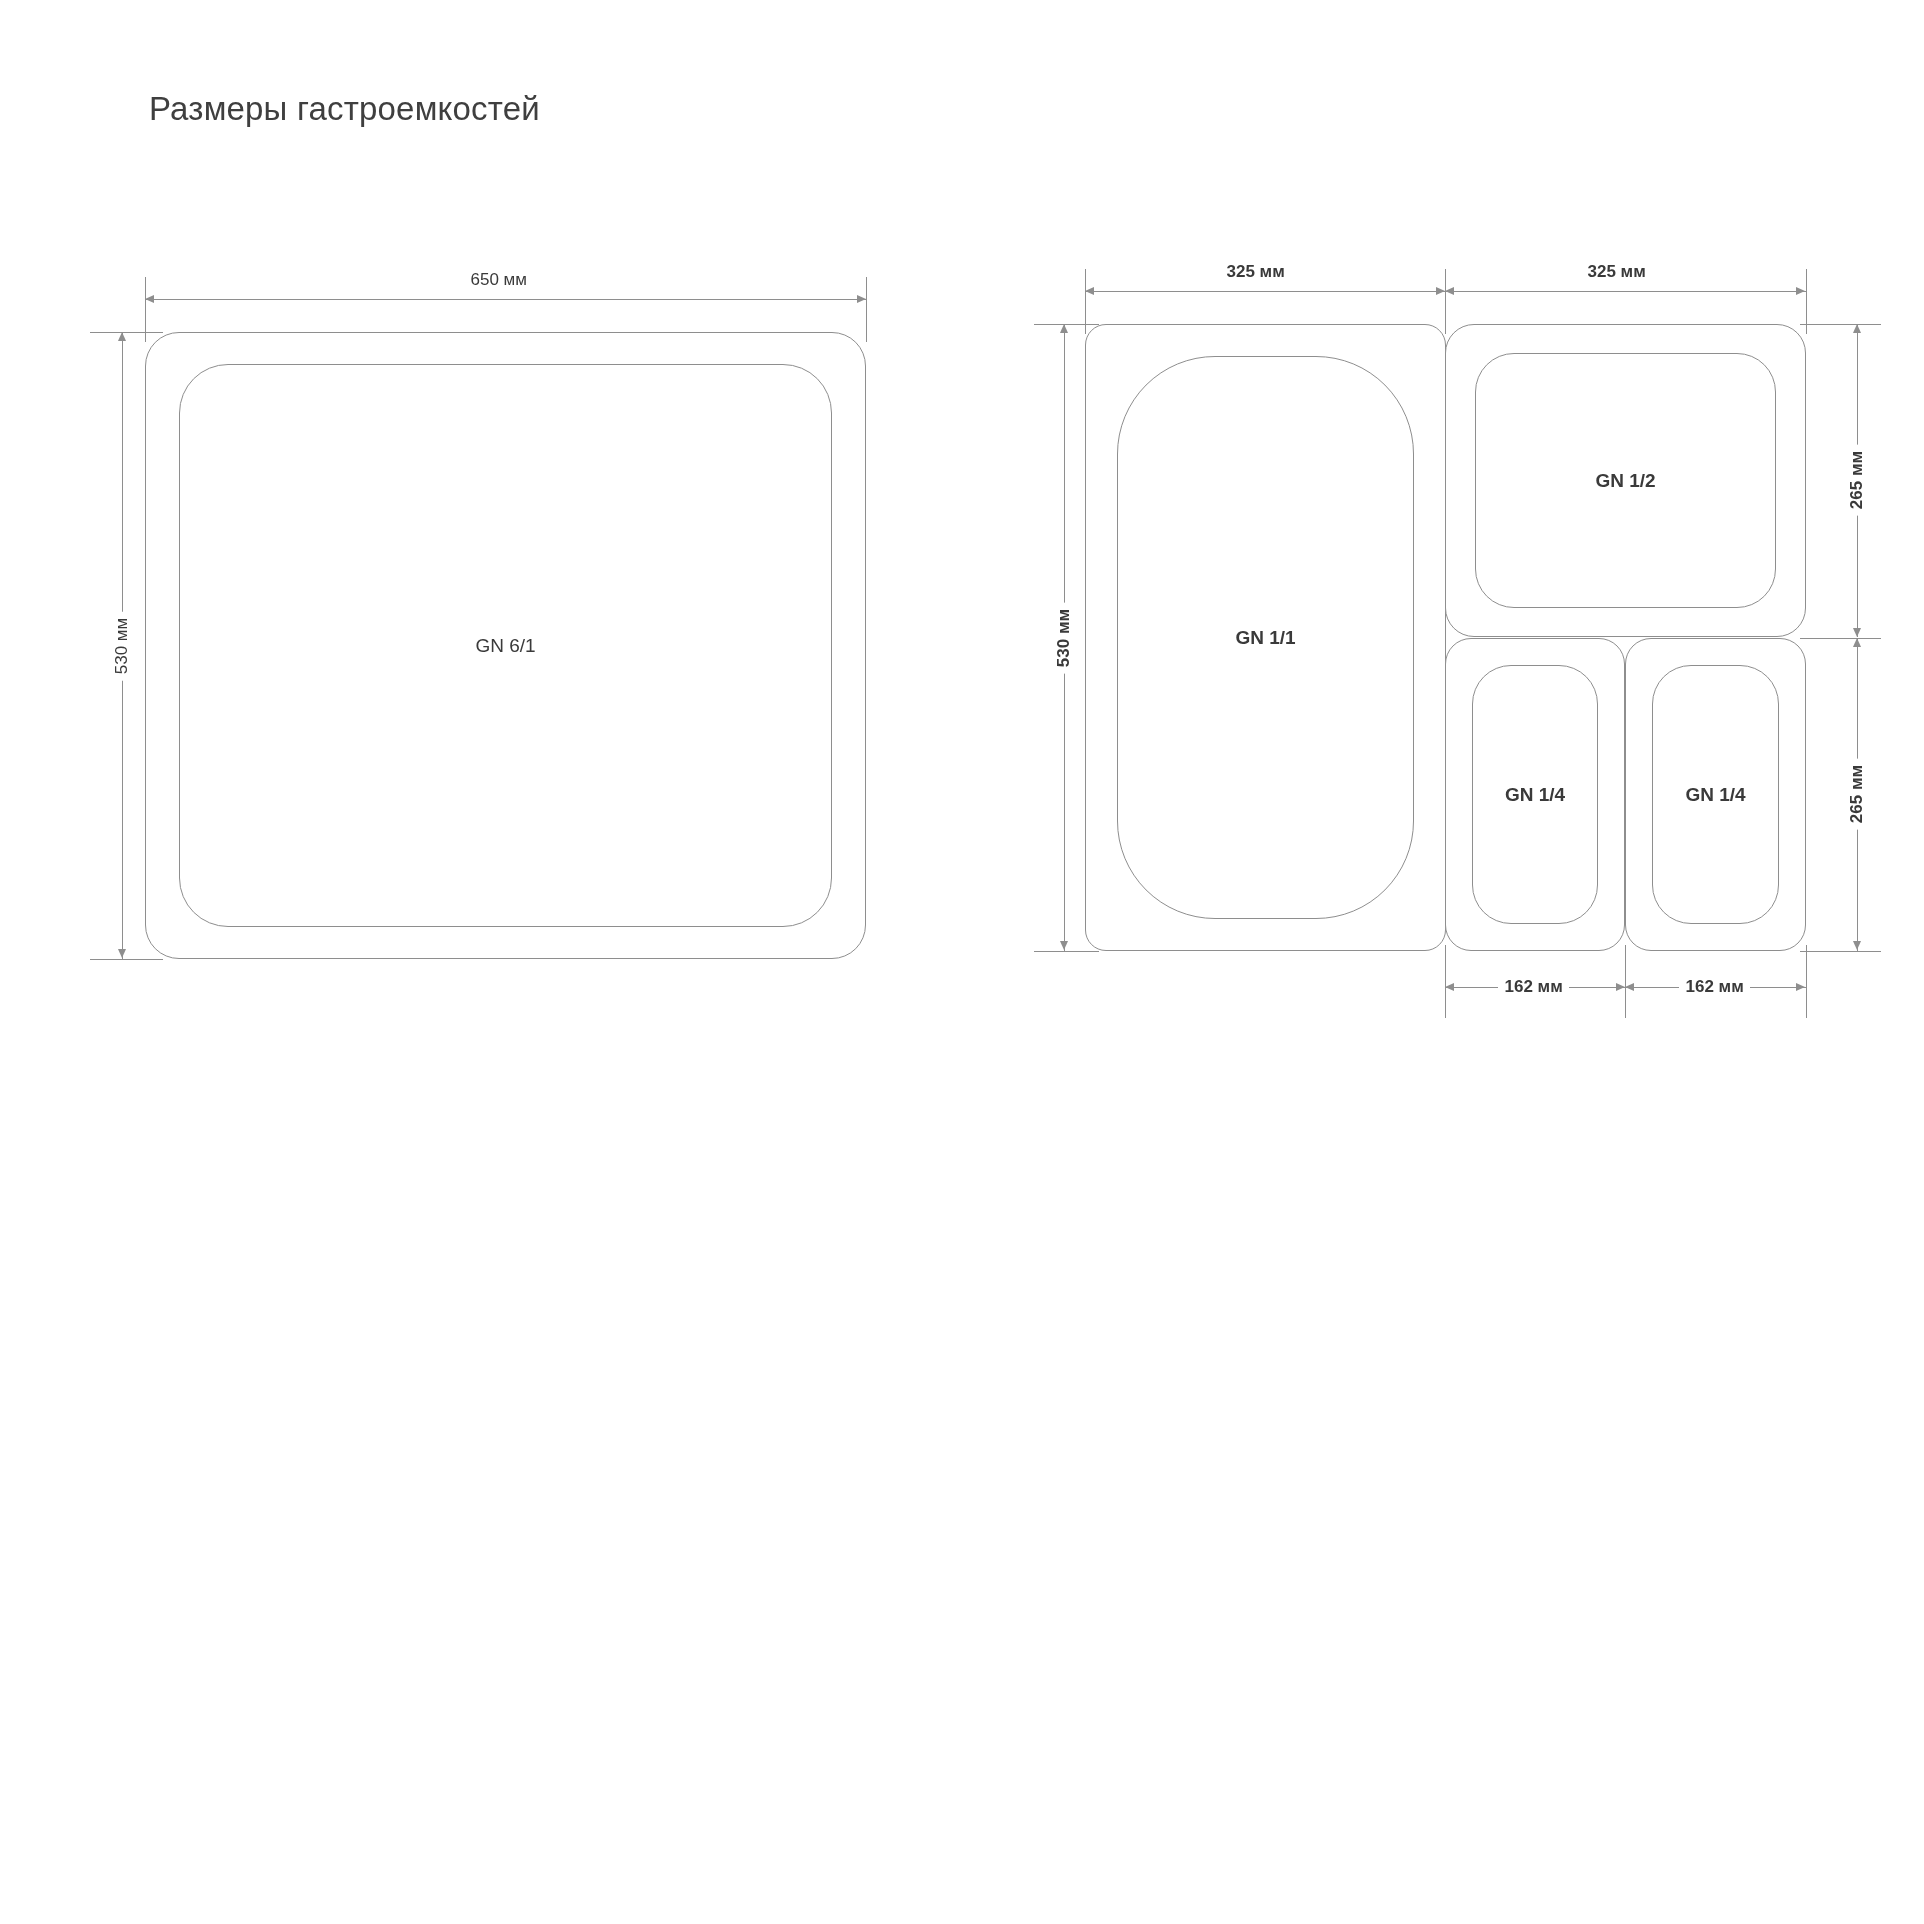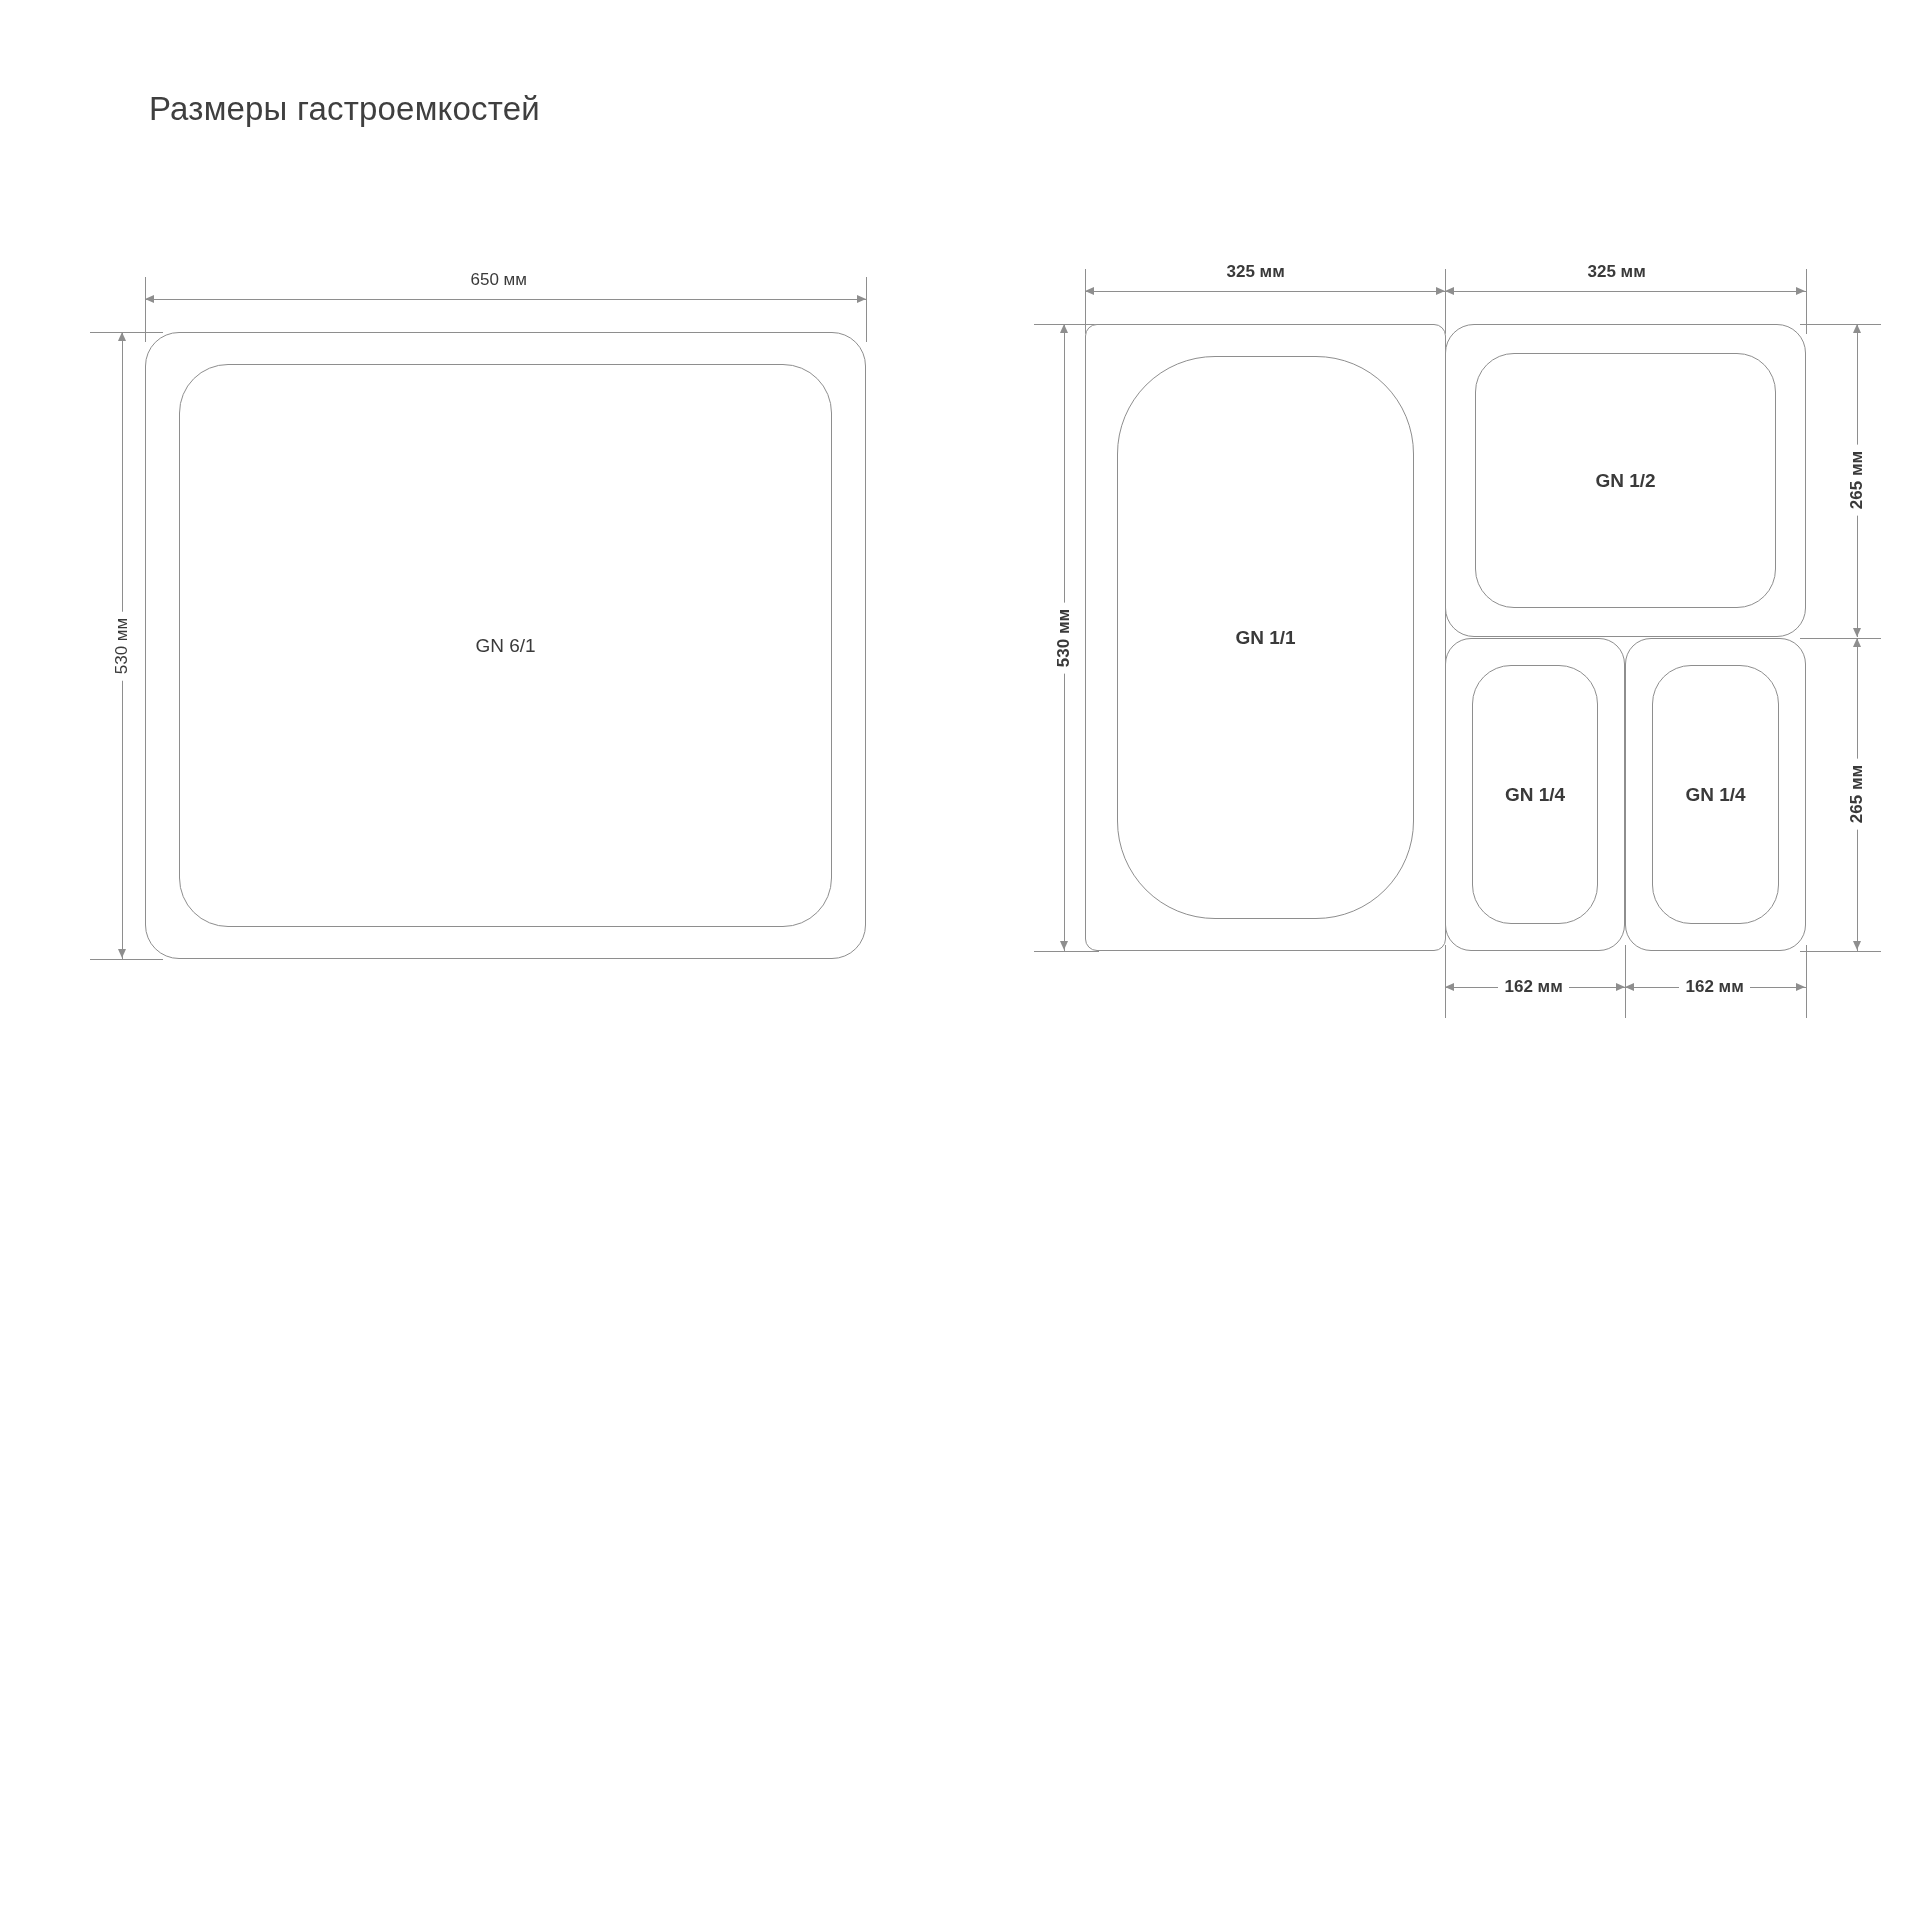--- a/index.html
+++ b/index.html
@@ -93,21 +93,21 @@
   <div class="tick v" style="left:845px;top:945px;height:73px;"></div>
   <div class="dim h" style="left:484px;top:987px;width:180px;"></div>
   <div class="dim h" style="left:664px;top:987px;width:181px;"></div>
   <div class="arrow l" style="left:484px;top:983px;"></div>
   <div class="arrow r" style="left:655px;top:983px;"></div>
   <div class="arrow l" style="left:664px;top:983px;"></div>
   <div class="arrow r" style="left:835px;top:983px;"></div>
   <div class="dimtext" style="left:537px;top:977px;">162 мм</div>
   <div class="dimtext" style="left:718px;top:977px;">162 мм</div>
 
-  <div class="pan" style="left:124px;top:324px;width:361px;height:627px;border-radius:12px;">
+  <div class="pan" style="left:124px;top:324px;width:361px;height:627px;border-radius:21px;">
     <div class="inner" style="left:31px;top:31px;right:31px;bottom:31px;border-radius:98px;"></div>
     <div class="label">GN 1/1</div>
   </div>
 
   <div class="pan" style="left:484px;top:324px;width:361px;height:313px;border-radius:29px;">
     <div class="inner" style="left:29px;top:28px;right:29px;bottom:28px;border-radius:39px;"></div>
     <div class="label">GN 1/2</div>
   </div>
 
   <div class="pan" style="left:484px;top:638px;width:180px;height:313px;border-radius:26px;">

